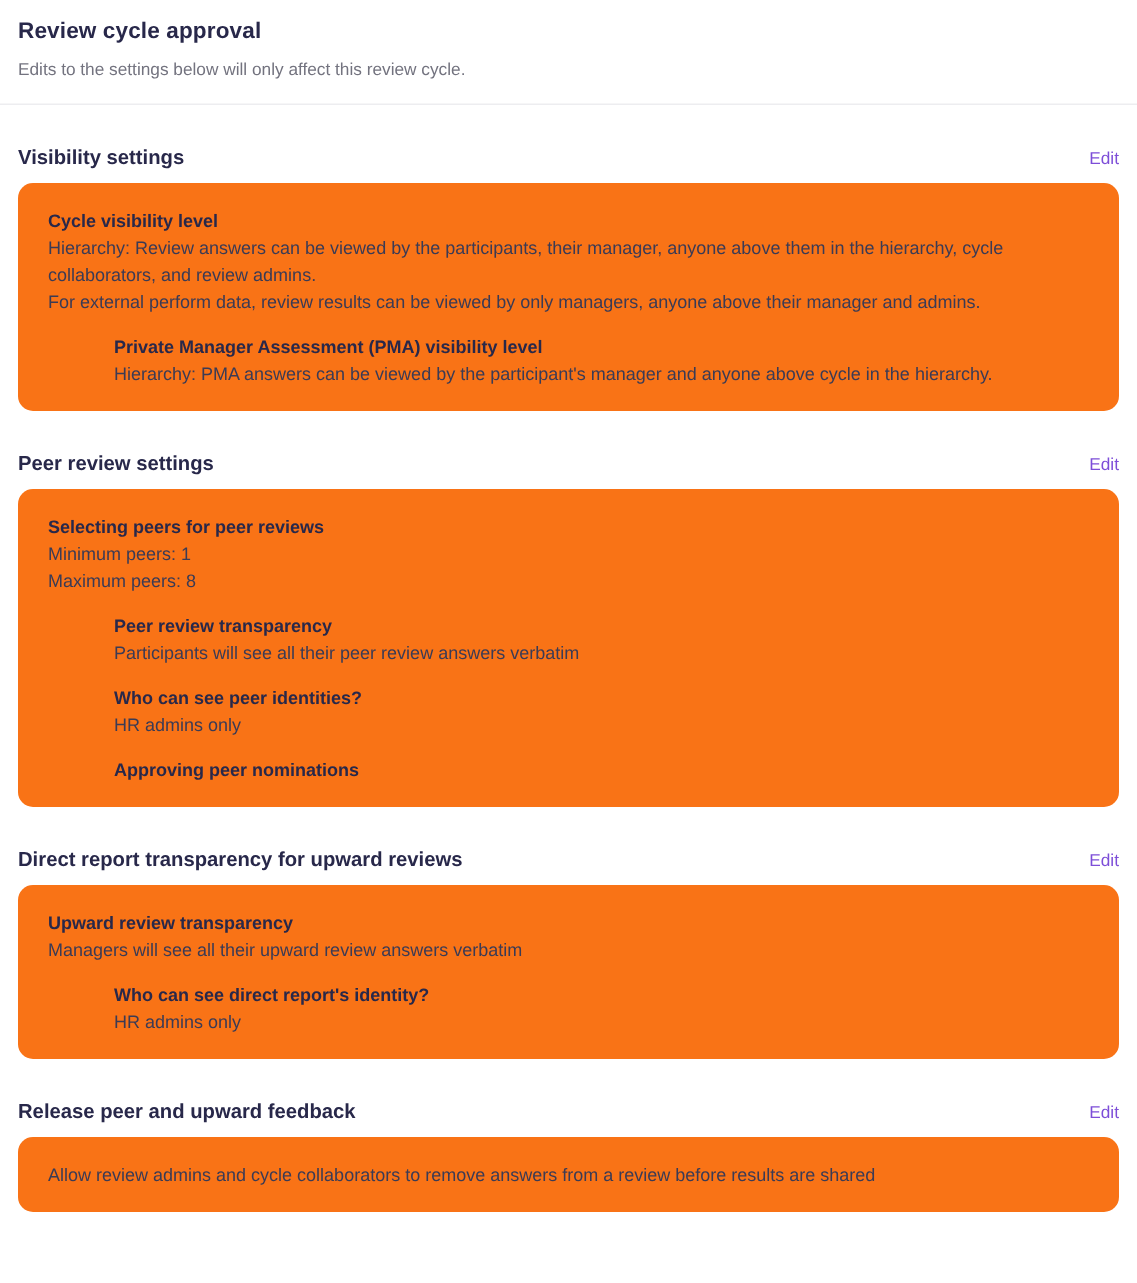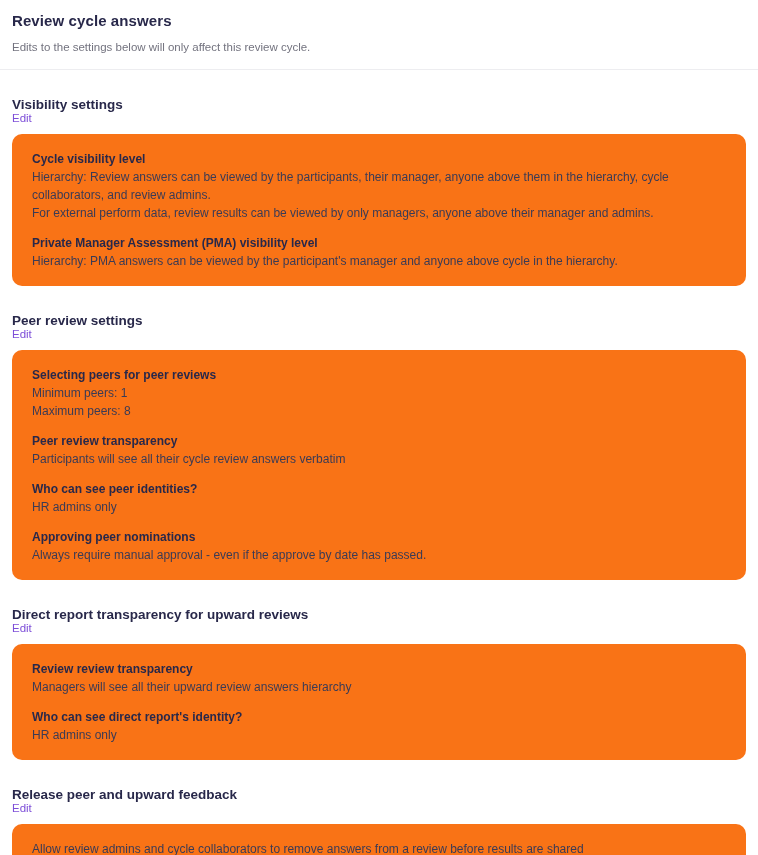--- a/index.html
+++ b/index.html
@@ -11,49 +11,49 @@
     width: 758px;
     height: 855px;
     overflow: hidden;
   }
   .header { padding: 12px 12px 16px 12px; border-bottom: 1px solid #ededf0; }
   .page-title { font-size: 15px; font-weight: 700; color: #28284a; letter-spacing: 0.1px; }
   .page-subtitle { margin-top: 12px; font-size: 11.5px; color: #73737f; }
   .content { padding: 0 12px; }
   .section-head {
     display: flex; justify-content: space-between; align-items: baseline;
-    margin-top: 27px; margin-bottom: 10px; flex-direction: column;
+    margin-top: 27px; margin-bottom: 10px;
   }
   .section-title { font-size: 13.5px; font-weight: 700; color: #28284a; }
   .edit-link {
     font-size: 11.5px; font-weight: 400; color: #7d4ed8;
     text-decoration: none; cursor: pointer; background: none; border: none;
     font-family: "Liberation Sans", sans-serif;
   }
   .card {
     background: #f97316;
     border-radius: 10px;
     padding: 16px 20px;
     font-size: 12px;
     line-height: 18px;
     color: #32324d;
   }
-  .card-item + .card-item { margin-top: 12px; }
+  .card-item + .card-item { margin-top: 12px; margin-left: 44px; }
   .item-label { font-weight: 700; color: #28284a; }
   .item-line { color: #3b3b55; }
   .footer {
     display: flex; justify-content: space-between; align-items: center;
     padding: 13px 12px 0 12px;
   }
 </style>
 </head>
 <body>
 
 <div class="header">
-  <div class="page-title">Review cycle answers</div>
+  <div class="page-title">Review cycle approval</div>
   <div class="page-subtitle">Edits to the settings below will only affect this review cycle.</div>
 </div>
 
 <div class="content">
 
   <div>
     <div class="section-head">
       <div class="section-title">Visibility settings</div>
       <button class="edit-link">Edit</button>
     </div>
@@ -76,42 +76,41 @@
       <button class="edit-link">Edit</button>
     </div>
     <div class="card">
       <div class="card-item">
         <div class="item-label">Selecting peers for peer reviews</div>
         <div class="item-line">Minimum peers: 1</div>
         <div class="item-line">Maximum peers: 8</div>
       </div>
       <div class="card-item">
         <div class="item-label">Peer review transparency</div>
-        <div class="item-line">Participants will see all their cycle review answers verbatim</div>
+        <div class="item-line">Participants will see all their peer review answers verbatim</div>
       </div>
       <div class="card-item">
         <div class="item-label">Who can see peer identities?</div>
         <div class="item-line">HR admins only</div>
       </div>
       <div class="card-item">
         <div class="item-label">Approving peer nominations</div>
-        <div class="item-line">Always require manual approval - even if the approve by date has passed.</div>
       </div>
     </div>
   </div>
 
   <div>
     <div class="section-head">
       <div class="section-title">Direct report transparency for upward reviews</div>
       <button class="edit-link">Edit</button>
     </div>
     <div class="card">
       <div class="card-item">
-        <div class="item-label">Review review transparency</div>
-        <div class="item-line">Managers will see all their upward review answers hierarchy</div>
+        <div class="item-label">Upward review transparency</div>
+        <div class="item-line">Managers will see all their upward review answers verbatim</div>
       </div>
       <div class="card-item">
         <div class="item-label">Who can see direct report's identity?</div>
         <div class="item-line">HR admins only</div>
       </div>
     </div>
   </div>
 
   <div>
     <div class="section-head">

